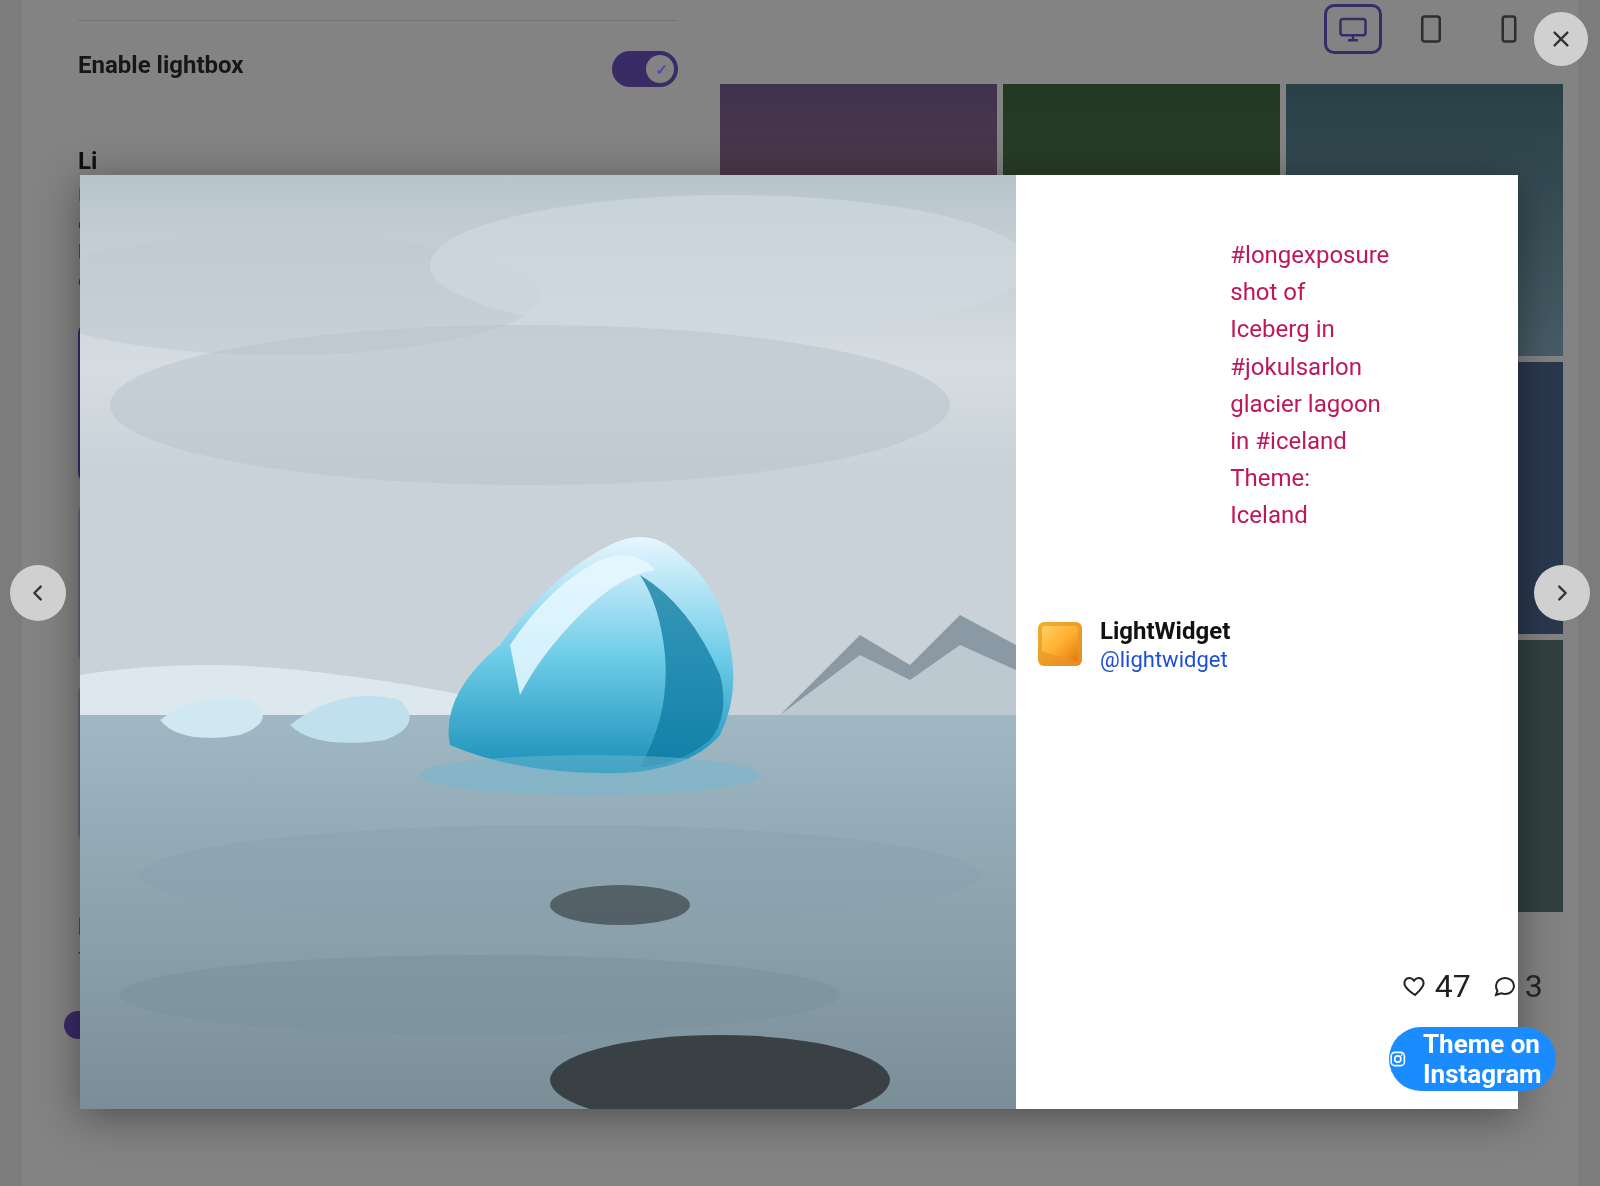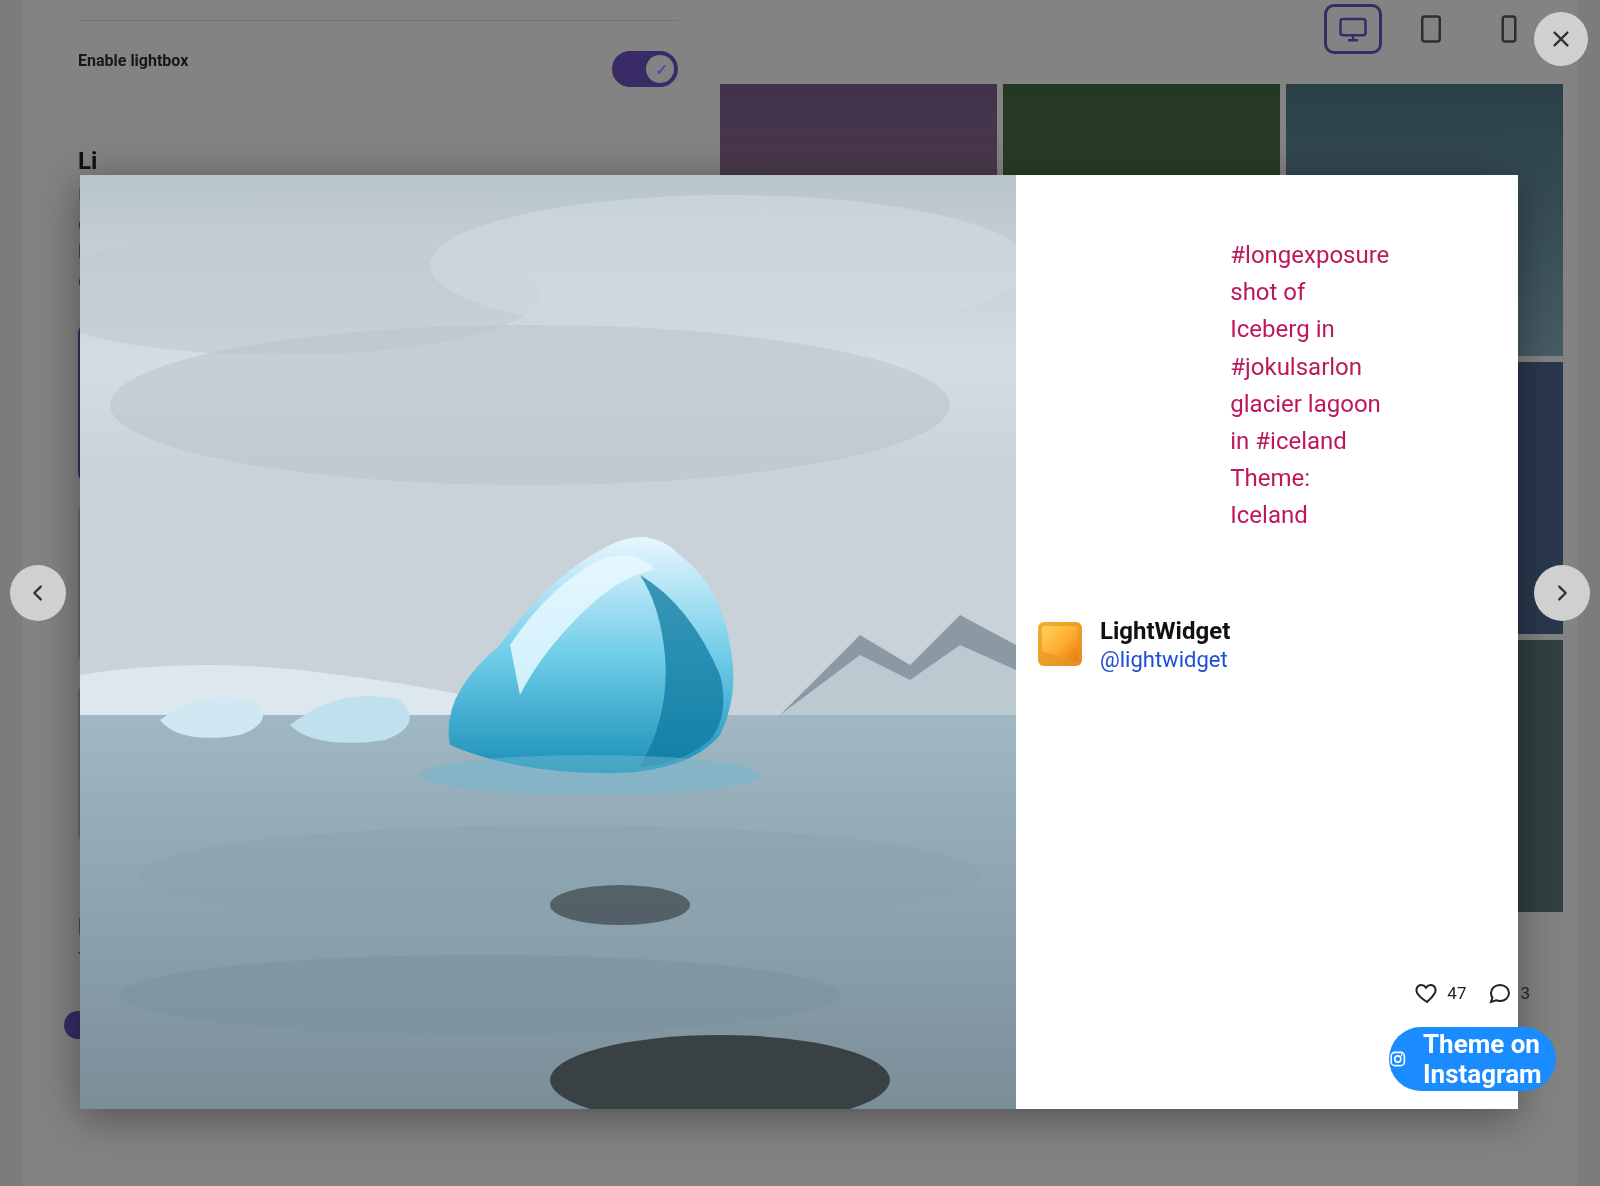--- a/index.html
+++ b/index.html
@@ -39,21 +39,21 @@
 }
 .section-title {
   font-size: 30px; font-weight: 700; color:#111;
 }
 .hr { height:1px; background:#ddd; margin: 6px 0 30px; width: 600px; }
 
 .row {
   display:flex; justify-content:space-between; align-items:flex-start;
   width: 600px;
 }
-.row-title { font-size: 16px; font-weight:700; color:#111; margin-bottom: 8px; }
+.row-title { font-size: 24px; font-weight:700; color:#111; margin-bottom: 8px; }
 .row-desc { font-size: 19px; color:#555; line-height:1.5; width: 560px; }
 
 .toggle {
   width: 66px; height: 36px; border-radius: 20px;
   background:#5a3cbf; position:relative; flex-shrink:0;
 }
 .toggle::after{
   content:""; position:absolute; right:4px; top:4px;
   width:28px; height:28px; border-radius:50%; background:#fff;
 }
@@ -180,21 +180,21 @@
 .author-name { font-size:24px; font-weight:700; color:#111; }
 .author-handle { font-size:22px; color:#1d4ed8; margin-top:2px; }
 
 .caption {
   margin-top:40px; font-size:24px; color:#be185d; line-height:1.55; white-space:pre-line;
 }
 
 .lb-bottom { margin-top:auto; }
 .stats {
   display:flex; gap:22px; justify-content:center; align-items:center;
-  font-size:17px; color:#222; margin-bottom:22px;
+  font-size:32px; color:#222; margin-bottom:22px;
 }
 .stat { display:flex; gap:8px; align-items:center; }
 .stat svg { width:24px; height:24px; }
 
 .cta {
   width:100%; height:64px; border-radius:32px;
   background:#1a8cff; color:#fff; font-size:26px; font-weight:700;
   display:flex; align-items:center; justify-content:center; gap:16px;
 }
 .cta svg { width:32px; height:32px; }

